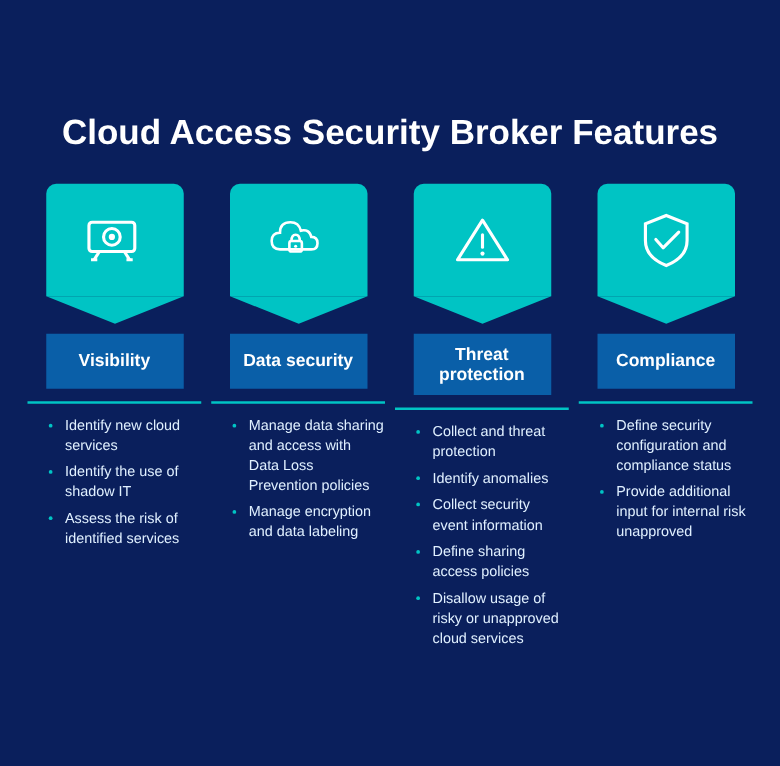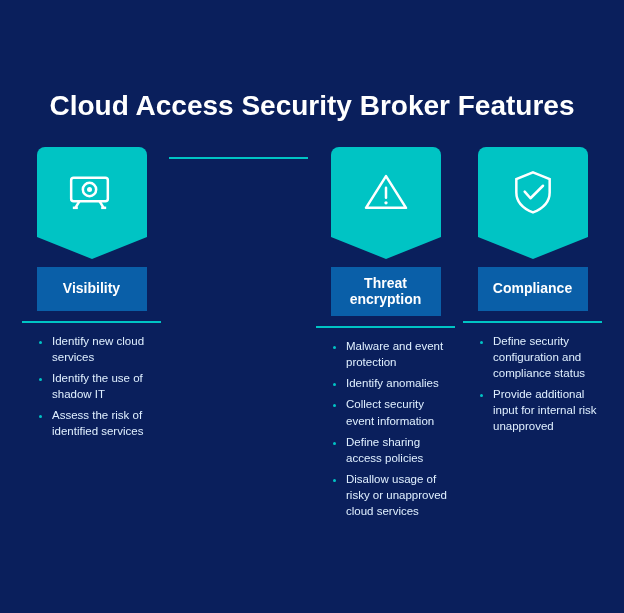--- a/index.html
+++ b/index.html
@@ -142,36 +142,51 @@
           <div class="label-box">Visibility</div>
         </div>
         <div class="divider"></div>
         <ul class="bullet-list">
           <li>Identify new cloud services</li>
           <li>Identify the use of shadow IT</li>
           <li>Assess the risk of identified services</li>
         </ul>
       </div>
       <div class="column">
-        <div class="divider"></div>
+        <div class="icon-badge">
+          <div class="icon-top">
+            <svg viewBox="0 0 60 50" fill="none" xmlns="http://www.w3.org/2000/svg">
+      <path d="M12 34 Q4 34 4 26 Q4 18 12 18 Q12 8 22 8 Q30 8 32 16 Q40 14 42 22 Q48 22 48 28 Q48 34 42 34Z" stroke="white" stroke-width="2.5" fill="none"></path>
+      <rect x="21" y="26" width="12" height="10" rx="2" stroke="white" stroke-width="2.5" fill="none"></rect>
+      <path d="M23 26 Q23 20 27 20 Q31 20 31 26" stroke="white" stroke-width="2.5" fill="none"></path>
+      <circle cx="27" cy="31" r="1.5" fill="white"></circle>
+    </svg>
+          </div>
+          <div class="label-box">Data security</div>
+        </div>
+        <div class="divider"></div>
+        <ul class="bullet-list">
+          <li>Manage data sharing and access with Data Loss Prevention policies</li>
+          <li>Manage encryption and data labeling</li>
+        </ul>
       </div>
       <div class="column">
         <div class="icon-badge">
           <div class="icon-top">
             <svg viewBox="0 0 60 50" fill="none" xmlns="http://www.w3.org/2000/svg">
       <path d="M30 6 L54 44 L6 44 Z" stroke="white" stroke-width="3" fill="none" stroke-linejoin="round"></path>
       <line x1="30" y1="20" x2="30" y2="32" stroke="white" stroke-width="3" stroke-linecap="round"></line>
       <circle cx="30" cy="38" r="2" fill="white"></circle>
     </svg>
           </div>
-          <div class="label-box">Threat encryption</div>
-        </div>
-        <div class="divider"></div>
-        <ul class="bullet-list">
-          <li>Malware and event protection</li>
+          <div class="label-box">Threat protection</div>
+        </div>
+        <div class="divider"></div>
+        <ul class="bullet-list">
+          <li>Collect and threat protection</li>
           <li>Identify anomalies</li>
           <li>Collect security event information</li>
           <li>Define sharing access policies</li>
           <li>Disallow usage of risky or unapproved cloud services</li>
         </ul>
       </div>
       <div class="column">
         <div class="icon-badge">
           <div class="icon-top">
             <svg viewBox="0 0 60 55" fill="none" xmlns="http://www.w3.org/2000/svg">

